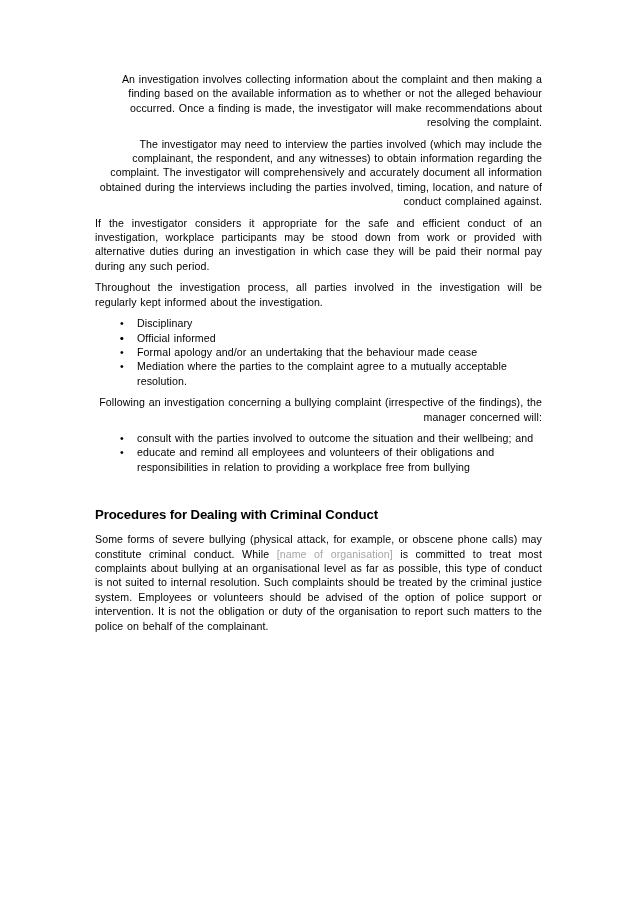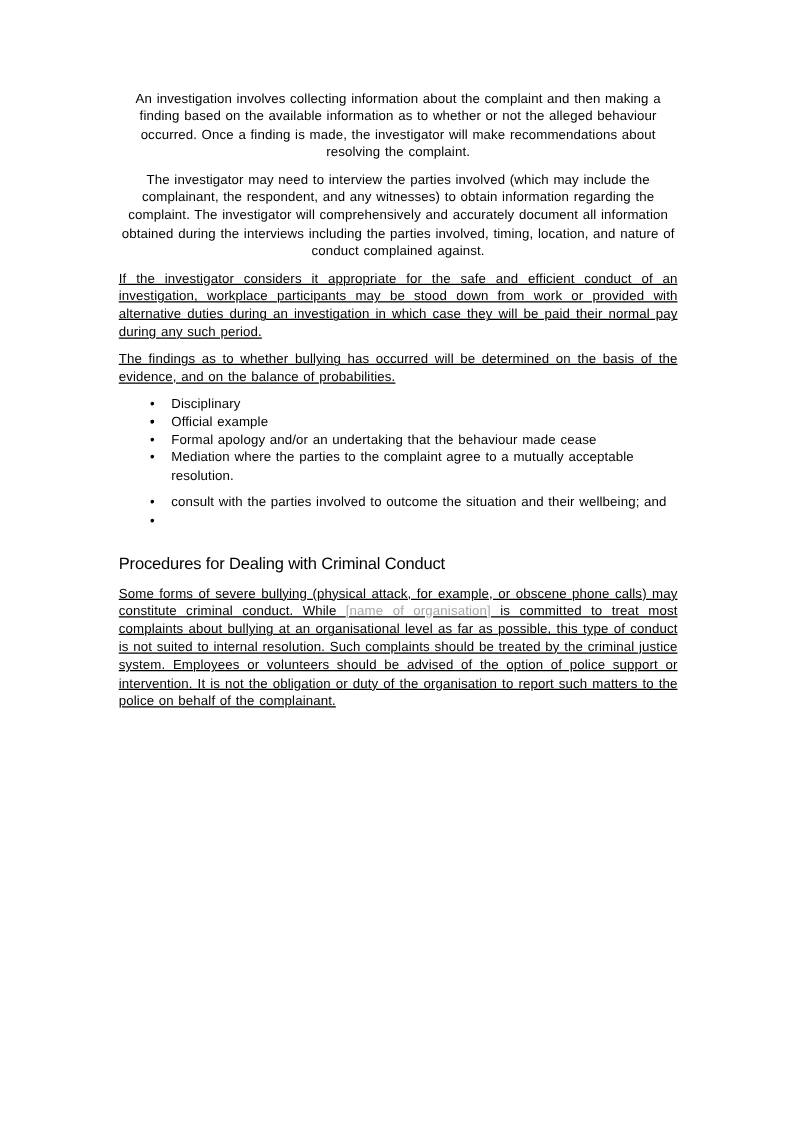--- a/index.html
+++ b/index.html
@@ -20,29 +20,28 @@
     position: absolute;
     left: 95px;
     top: 72px;
     width: 447px;
   }
   p.para {
     margin: 0 0 7px 0;
     font-size: 10.6px;
     line-height: 14.4px;
     color: #000000;
-    text-align: center;
+    text-align: right;
     font-stretch: semi-condensed;
     letter-spacing: 0.01em;
     word-spacing: 0.06em;
   }
   p.para.justified {
     text-align: justify;
     text-justify: inter-word;
-    text-decoration: underline;
   }
   ul.bullets {
     margin: 0 0 7px 0;
     padding: 0;
     list-style: none;
   }
   ul.bullets li {
     position: relative;
     margin: 0;
     padding: 0 0 0 42px;
@@ -59,75 +58,77 @@
     top: 0;
     font-size: 10.6px;
     line-height: 14.4px;
     color: #000000;
   }
   h2.section-heading {
     margin: 32px 0 9px 0;
     padding: 0;
     font-size: 13.2px;
     line-height: 17px;
-    font-weight: normal;
+    font-weight: bold;
     color: #000000;
     letter-spacing: -0.01em;
   }
   .placeholder-text {
     color: #a6a6a6;
   }
 </style>
 </head>
 <body>
 
 <div class="page">
   <div class="doc-body">
 
     <p class="para">An investigation involves collecting information about the complaint and then making a finding based on the available information as to whether or not the alleged behaviour occurred. Once a finding is made, the investigator will make recommendations about resolving the complaint.</p>
 
     <p class="para">The investigator may need to interview the parties involved (which may include the complainant, the respondent, and any witnesses) to obtain information regarding the complaint. The investigator will comprehensively and accurately document all information obtained during the interviews including the parties involved, timing, location, and nature of conduct complained against.</p>
 
     <p class="para justified">If the investigator considers it appropriate for the safe and efficient conduct of an investigation, workplace participants may be stood down from work or provided with alternative duties during an investigation in which case they will be paid their normal pay during any such period.</p>
 
+    <p class="para justified">Throughout the investigation process, all parties involved in the investigation will be regularly kept informed about the investigation.</p>
 
-    <p class="para justified">The findings as to whether bullying has occurred will be determined on the basis of the evidence, and on the balance of probabilities.</p>
 
 
     <ul class="bullets">
       <li>
         <span class="bullet-mark">•</span>
         <span>Disciplinary</span>
       </li>
       <li>
         <span class="bullet-mark">•</span>
       </li>
       <li>
         <span class="bullet-mark">•</span>
-        <span>Official example</span>
+        <span>Official informed</span>
       </li>
       <li>
         <span class="bullet-mark">•</span>
         <span>Formal apology and/or an undertaking that the behaviour made cease</span>
       </li>
       <li>
         <span class="bullet-mark">•</span>
         <span>Mediation where the parties to the complaint agree to a mutually acceptable resolution.</span>
       </li>
     </ul>
 
 
+    <p class="para">Following an investigation concerning a bullying complaint (irrespective of the findings), the manager concerned will:</p>
 
     <ul class="bullets">
       <li>
         <span class="bullet-mark">•</span>
         <span>consult with the parties involved to outcome the situation and their wellbeing; and</span>
       </li>
       <li>
         <span class="bullet-mark">•</span>
+        <span>educate and remind all employees and volunteers of their obligations and responsibilities in relation to providing a workplace free from bullying</span>
       </li>
     </ul>
 
     <h2 class="section-heading">Procedures for Dealing with Criminal Conduct</h2>
 
     <p class="para justified"><span>Some forms of severe bullying (physical attack, for example, or obscene phone calls) may constitute criminal conduct.  While </span><span class="placeholder-text">[name of organisation]</span><span> is committed to treat most complaints about bullying at an organisational level as far as possible, this type of conduct is not suited to internal resolution.  Such complaints should be treated by the criminal justice system.  Employees or volunteers should be advised of the option of police support or intervention.  It is not the obligation or duty of the organisation to report such matters to the police on behalf of the complainant.</span></p>
 
   </div>
 </div>
 

